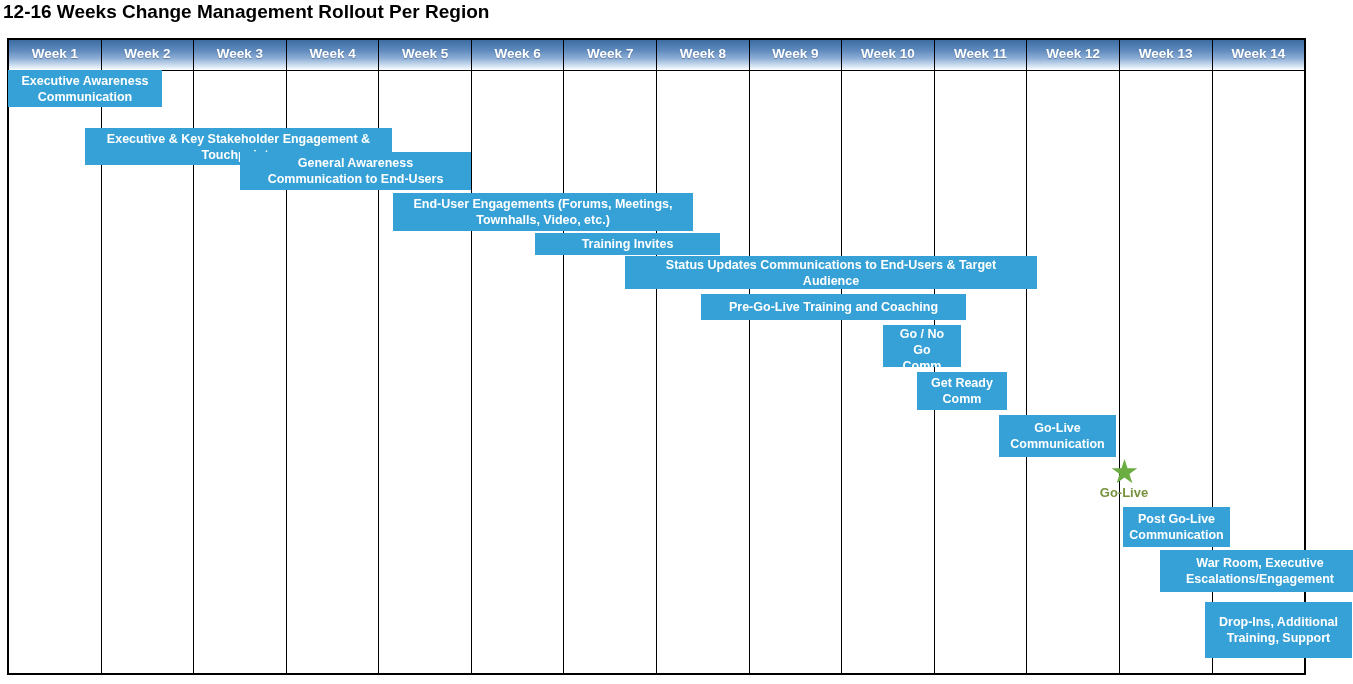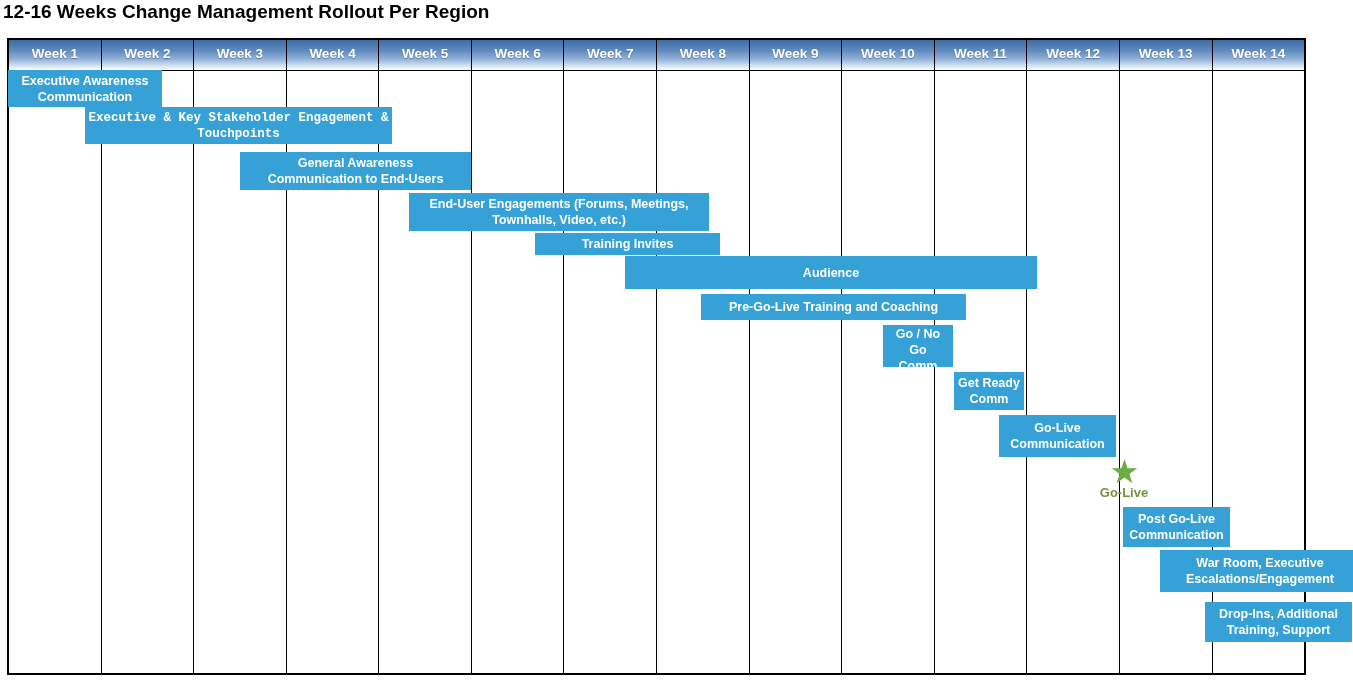--- a/index.html
+++ b/index.html
@@ -96,63 +96,64 @@
         <div class="body-cell"></div>
       </div>
   </div>
 
 
   <div id="bars">
       <div class="bar" style="left: 8px; top: 70px; width: 154px; height: 37px;">
         <div class="ln">Executive Awareness</div>
         <div class="ln">Communication</div>
       </div>
-      <div class="bar" style="left: 85px; top: 107px; width: 307px; height: 37px; font-family: Liberation Mono, monospace;">
+      <div class="bar" style="left: 85px; top: 128px; width: 307px; height: 37px;">
         <div class="ln">Executive &amp; Key Stakeholder Engagement &amp;</div>
         <div class="ln">Touchpoints</div>
       </div>
       <div class="bar" style="left: 240px; top: 152px; width: 231px; height: 38px;">
         <div class="ln">General Awareness</div>
         <div class="ln">Communication to End-Users</div>
       </div>
-      <div class="bar" style="left: 393px; top: 193px; width: 300px; height: 38px; margin-left: 16px;">
+      <div class="bar" style="left: 393px; top: 193px; width: 300px; height: 38px;">
         <div class="ln">End-User Engagements (Forums, Meetings,</div>
         <div class="ln">Townhalls, Video, etc.)</div>
       </div>
       <div class="bar" style="left: 507px; top: 233px; width: 185px; height: 22px; margin-left: 28px;">
         <div class="ln">Training Invites</div>
       </div>
       <div class="bar" style="left: 625px; top: 256px; width: 412px; height: 33px;">
+        <div class="ln">Status Updates Communications to  End-Users &amp; Target</div>
         <div class="ln">Audience</div>
       </div>
       <div class="bar" style="left: 701px; top: 294px; width: 265px; height: 26px;">
         <div class="ln">Pre-Go-Live Training and Coaching</div>
       </div>
-      <div class="bar clip" style="left: 883px; top: 325px; width: 70px; height: 42px;">
+      <div class="bar clip" style="left: 883px; top: 325px; width: 78px; height: 42px;">
         <div class="ln">Go / No</div>
         <div class="ln">Go</div>
         <div class="ln">Comm</div>
       </div>
-      <div class="bar" style="left: 917px; top: 372px; width: 70px; height: 38px; margin-left: 37px;">
+      <div class="bar" style="left: 917px; top: 372px; width: 90px; height: 38px;">
         <div class="ln">Get Ready</div>
         <div class="ln">Comm</div>
       </div>
       <div class="bar" style="left: 999px; top: 415px; width: 117px; height: 42px;">
         <div class="ln">Go-Live</div>
         <div class="ln">Communication</div>
       </div>
       <div class="bar" style="left: 1123px; top: 507px; width: 107px; height: 40px;">
         <div class="ln">Post Go-Live</div>
         <div class="ln">Communication</div>
       </div>
       <div class="bar" style="left: 1160px; top: 550px; width: 200px; height: 42px;">
         <div class="ln">War Room, Executive</div>
         <div class="ln">Escalations/Engagement</div>
       </div>
-      <div class="bar" style="left: 1205px; top: 602px; width: 147px; height: 40px;">
+      <div class="bar" style="left: 1205px; top: 602px; width: 147px; height: 56px;">
         <div class="ln">Drop-Ins, Additional</div>
         <div class="ln">Training, Support</div>
       </div>
     </div>
 
   <div class="milestone">
     <svg class="star" viewBox="0 0 30 28" xmlns="http://www.w3.org/2000/svg">
       <polygon fill="#6CAD42" points="15,0 18.4,10.3 29.3,10.4 20.5,16.8 23.8,27.1 15,20.8 6.2,27.1 9.5,16.8 0.7,10.4 11.6,10.3"></polygon>
     </svg>
     <div class="ms-label">Go-Live</div>

